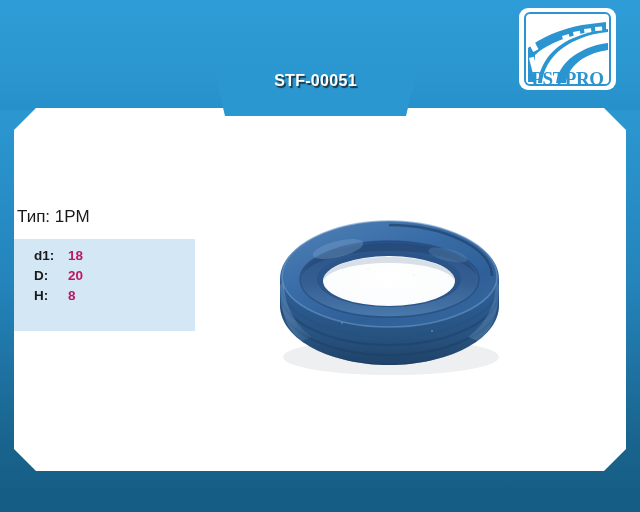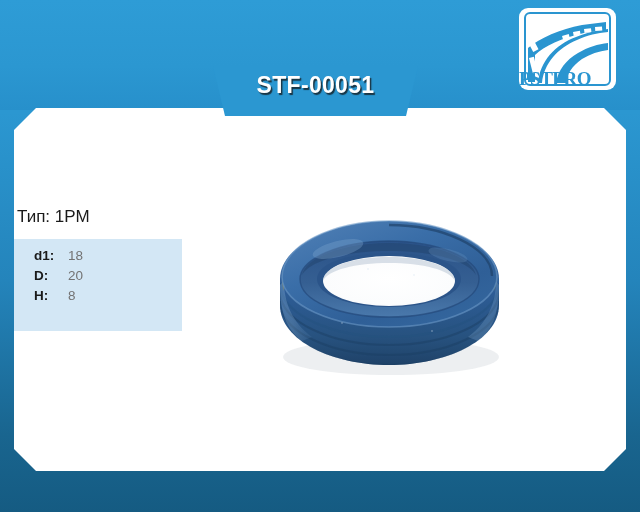--- a/index.html
+++ b/index.html
@@ -43,20 +43,21 @@
     border: 2px solid #2a95d0;
     border-radius: 6px;
     overflow: hidden;
     background: #ffffff;
   }
   #logo-road-svg { position: absolute; left: 0; top: 0; }
   #logo-text {
     position: absolute;
     left: 0; right: 0;
     bottom: 1px;
+    text-align: center;
     font-family: "Liberation Serif", "DejaVu Serif", serif;
     font-weight: bold;
     font-size: 19px;
     letter-spacing: -0.5px;
     color: #2a95d0;
     line-height: 20px;
   }
 
   
   #title-tab {
@@ -65,21 +66,21 @@
     width: 205px; height: 50px;
     background: #2b97d1;
     clip-path: polygon(12px 0, 193px 0, 205px 0, 193px 50px, 12px 50px, 0 0);
     z-index: 4;
   }
   #title-text {
     position: absolute;
     left: 213px; top: 72px;
     width: 205px;
     text-align: center;
-    font-size: 23px;
+    font-size: 16px;
     font-weight: bold;
     color: #ffffff;
     text-shadow: 1.5px 1.5px 1px rgba(20,20,20,0.75);
     z-index: 5;
     letter-spacing: 0.3px;
   }
 
   
   #card {
     position: absolute;
@@ -106,41 +107,41 @@
     font-size: 17px;
     color: #1a1a1a;
     z-index: 6;
     white-space: nowrap;
   }
 
   
   #spec-box {
     position: absolute;
     left: 14px; top: 239px;
-    width: 168px; height: 92px;
+    width: 181px; height: 92px;
     background: #d3e7f5;
     z-index: 6;
     padding: 9px 0 0 0;
   }
   .spec-row {
     display: flex;
     align-items: baseline;
     height: 20px;
     padding-left: 20px;
   }
   .spec-key {
     width: 34px;
     font-size: 13.5px;
     font-weight: bold;
     color: #1a1a1a;
   }
   .spec-val {
     font-size: 13.5px;
-    font-weight: normal;
-    color: #737373;
+    font-weight: bold;
+    color: #be185d;
   }
 
   
   #product {
     position: absolute;
     left: 272px; top: 205px;
     width: 235px; height: 180px;
     z-index: 6;
   }
   #product svg { display: block; }

